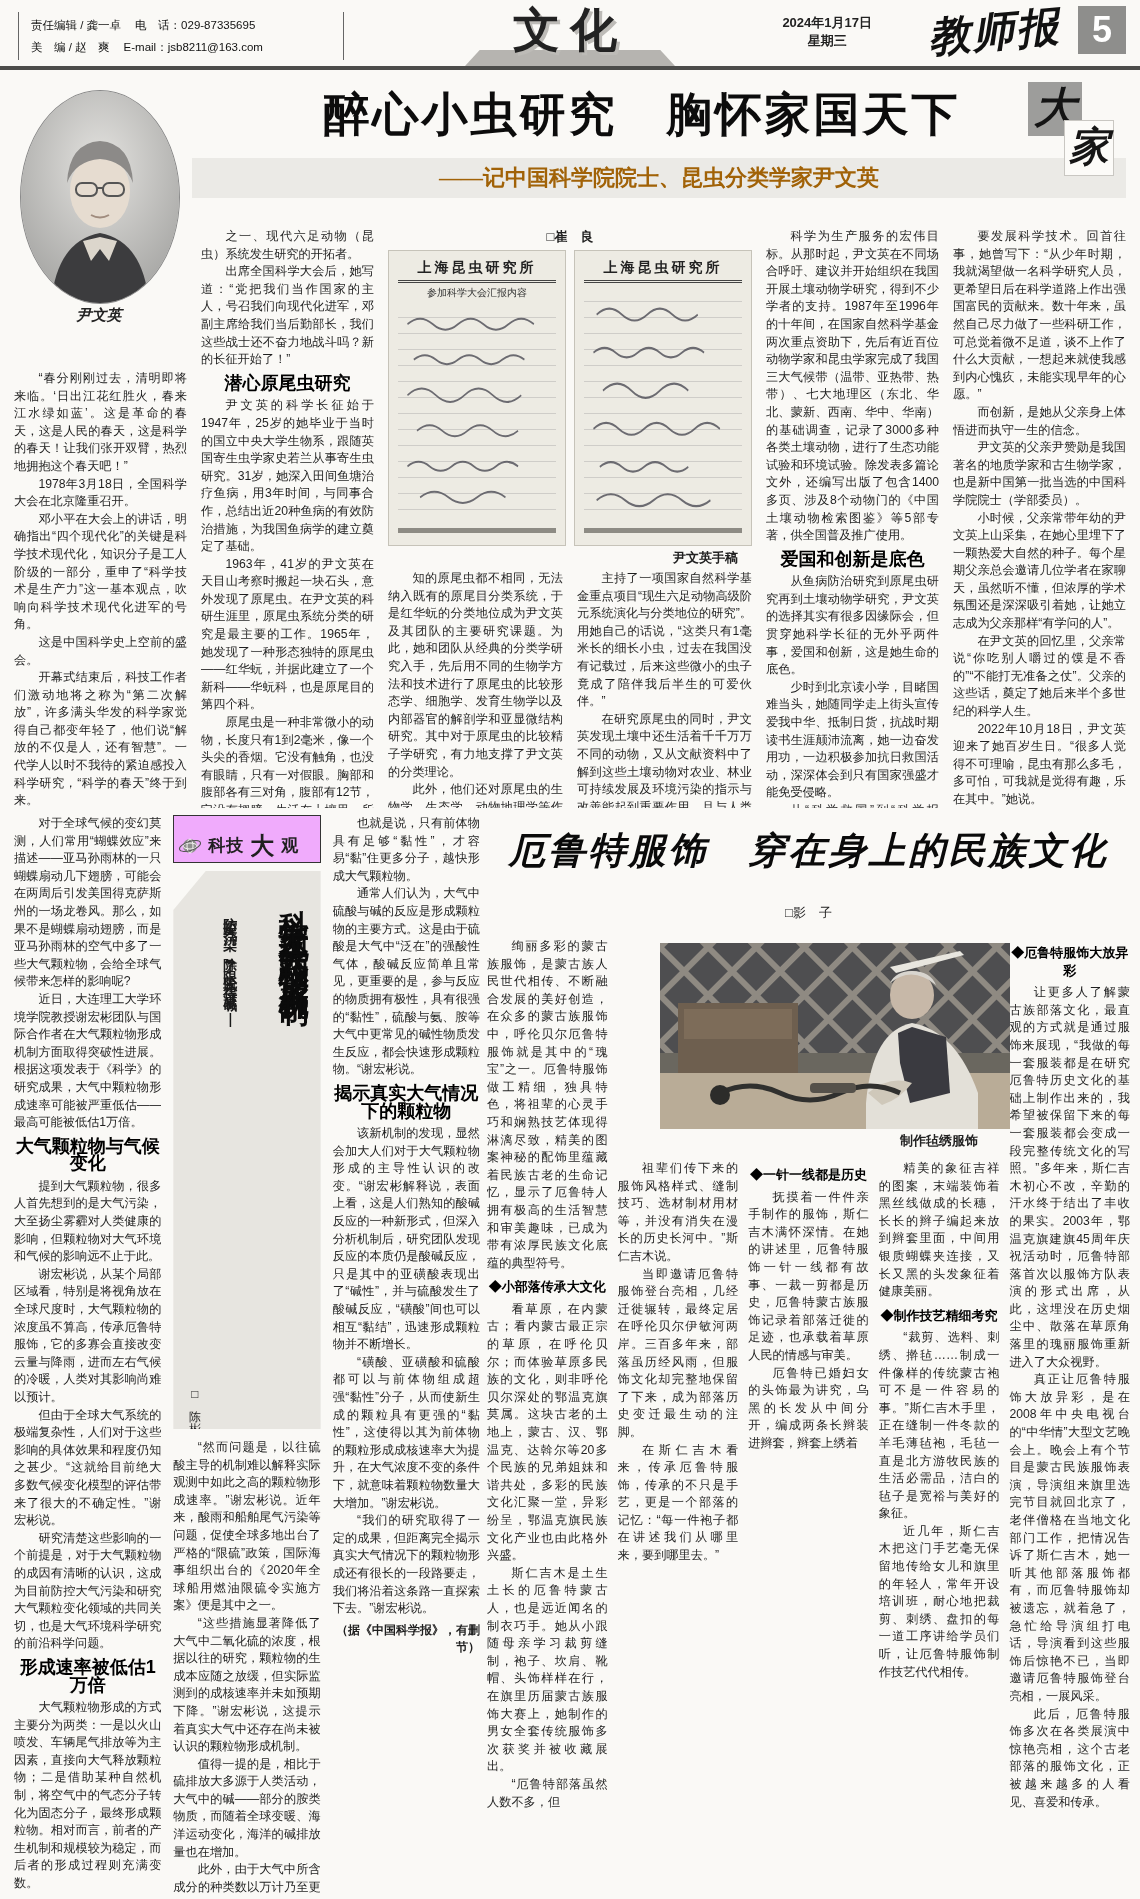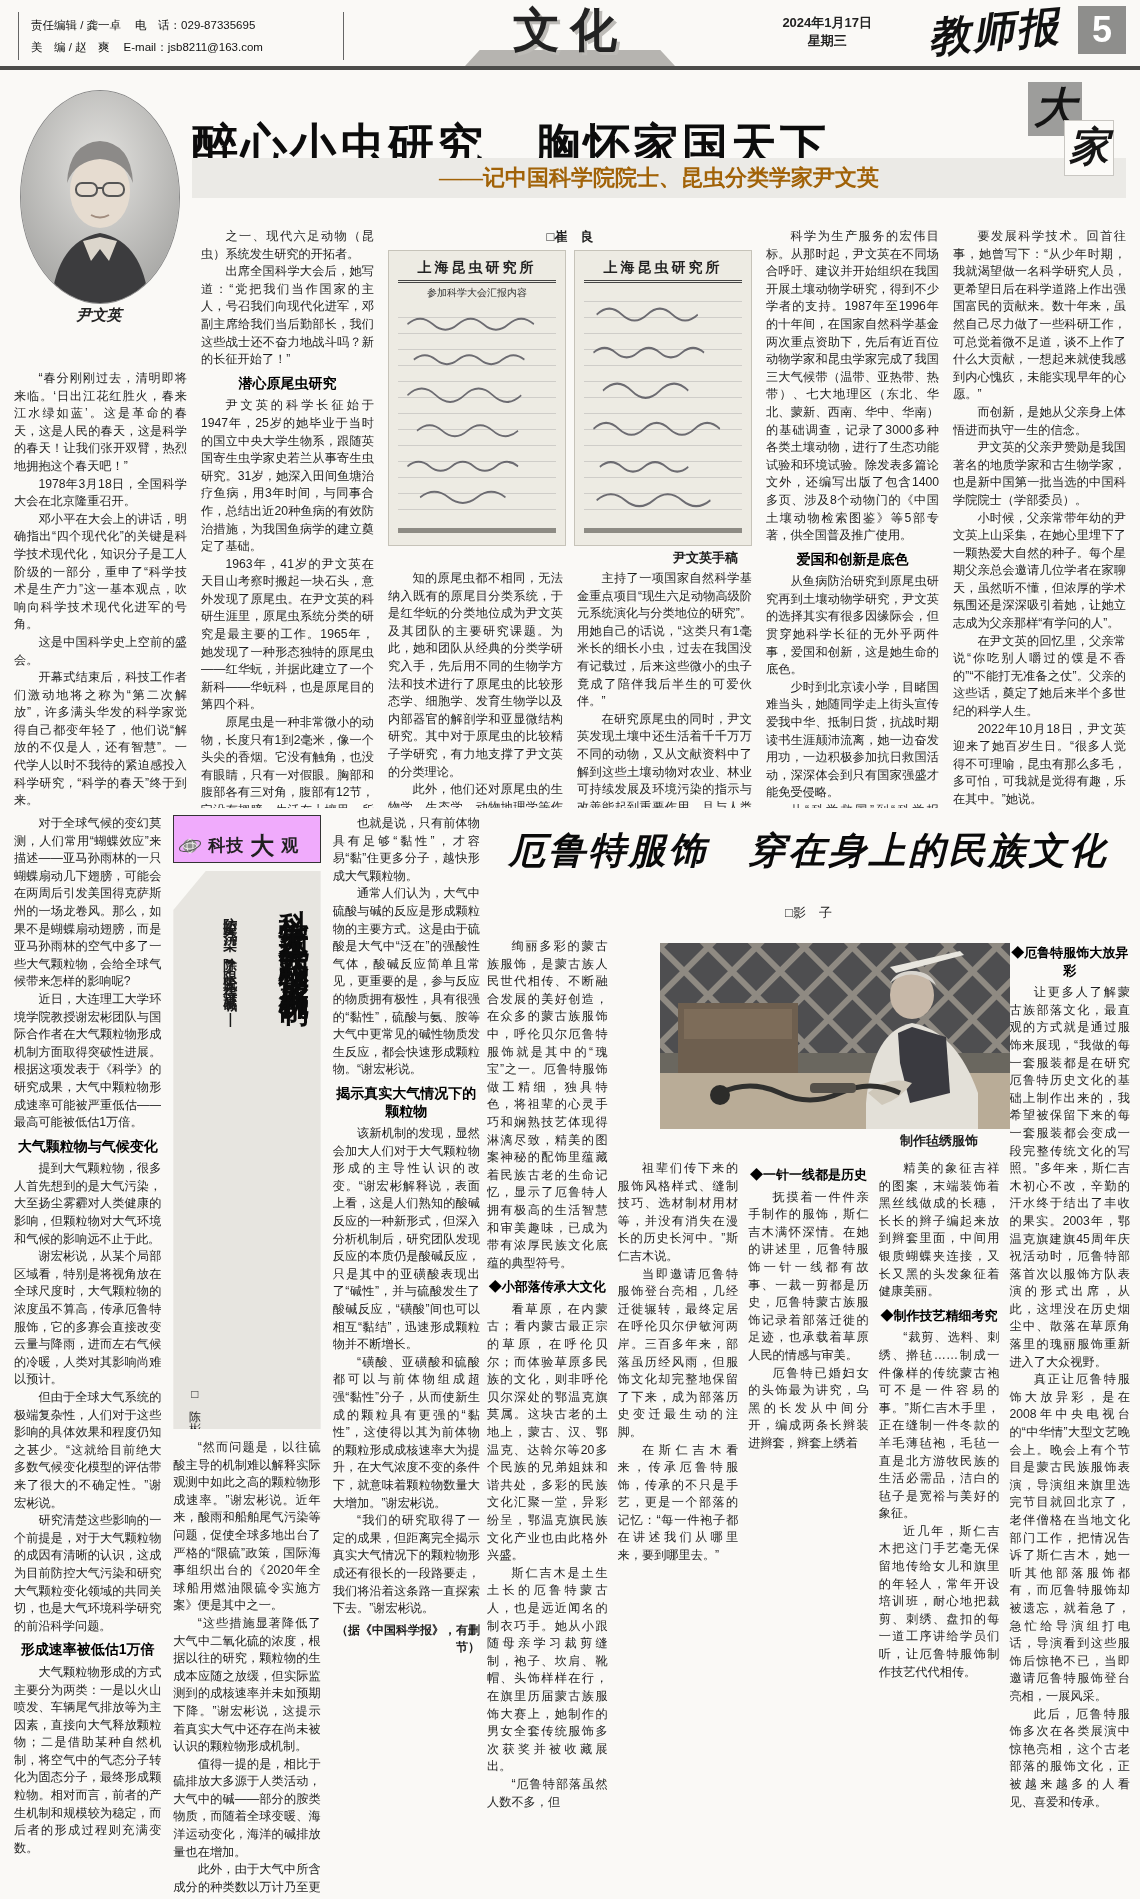--- a/index.html
+++ b/index.html
@@ -18,31 +18,31 @@
   .hdr-date{position:absolute;right:268px;top:14px;text-align:center;font-weight:bold;font-size:13px;line-height:18px;}
   .hdr-mast{position:absolute;right:80px;top:4px;font-family:"Liberation Serif",serif;font-style:italic;
             font-weight:900;font-size:42px;transform:rotate(-5deg);letter-spacing:2px;color:#111;}
   .hdr-page{position:absolute;right:14px;top:6px;width:48px;height:48px;background:#8e8e8c;color:#fff;
             font-size:36px;font-weight:bold;text-align:center;line-height:48px;}
   .hdr-rule{position:absolute;left:0;top:66px;width:1140px;height:4px;background:#4c4c4a;}
   
   .cols{display:flex;}
   .col{flex:1;font-size:12.2px;line-height:17.6px;text-align:justify;overflow:hidden;color:#1f1f1f;}
   .p{margin:0;text-indent:2em;}
-  .sh{margin:6px 0 5px;text-align:center;font-size:14px;font-weight:bold;color:#000;}
+  .sh{margin:6px 0 5px;text-align:center;font-size:18px;font-weight:bold;color:#000;}
   .credit{margin:4px 0 0;text-align:right;font-family:"Liberation Serif",serif;font-weight:bold;font-size:12px;}
   
   .feature{position:absolute;left:14px;top:74px;width:1112px;height:736px;}
   .portrait{position:absolute;left:6px;top:16px;width:158px;height:212px;border-radius:50%;
             border:1px solid #8a8a8a;overflow:hidden;background:#cfcfcd;}
   .portrait svg{display:block;width:100%;height:100%;}
   .portrait-cap{position:absolute;left:0;top:232px;width:170px;text-align:center;
                 font-family:"Liberation Serif",serif;font-style:italic;font-weight:bold;font-size:15px;}
-  .f-title{position:absolute;left:178px;top:10px;width:900px;
-           font-size:46px;font-weight:900;letter-spacing:3px;color:#0c0c0c;margin-top:31px;}
+  .f-title{position:absolute;left:178px;top:10px;width:900px;text-align:center;
+           font-size:46px;font-weight:900;letter-spacing:3px;color:#0c0c0c;}
   .f-band{position:absolute;left:178px;top:84px;width:934px;height:40px;background:#ebeae6;}
   .f-sub{position:absolute;left:178px;top:84px;width:934px;height:40px;line-height:40px;text-align:center;
          font-family:"Liberation Serif",serif;font-weight:bold;font-size:22px;color:#a16207;}
   .badge{position:absolute;right:6px;top:8px;width:92px;height:96px;}
   .badge .da{position:absolute;left:0;top:0;width:54px;height:54px;background:#9d9d9b;color:#141414;
              font-family:"Liberation Serif",serif;font-style:italic;font-weight:900;font-size:42px;
              text-align:center;line-height:52px;}
   .badge .jia{position:absolute;left:36px;top:38px;width:48px;height:54px;background:#fcfbf8;border:1px solid #c9c7c2;
               font-family:"Liberation Serif",serif;font-style:italic;font-weight:900;font-size:40px;
               text-align:center;line-height:52px;color:#161616;}

